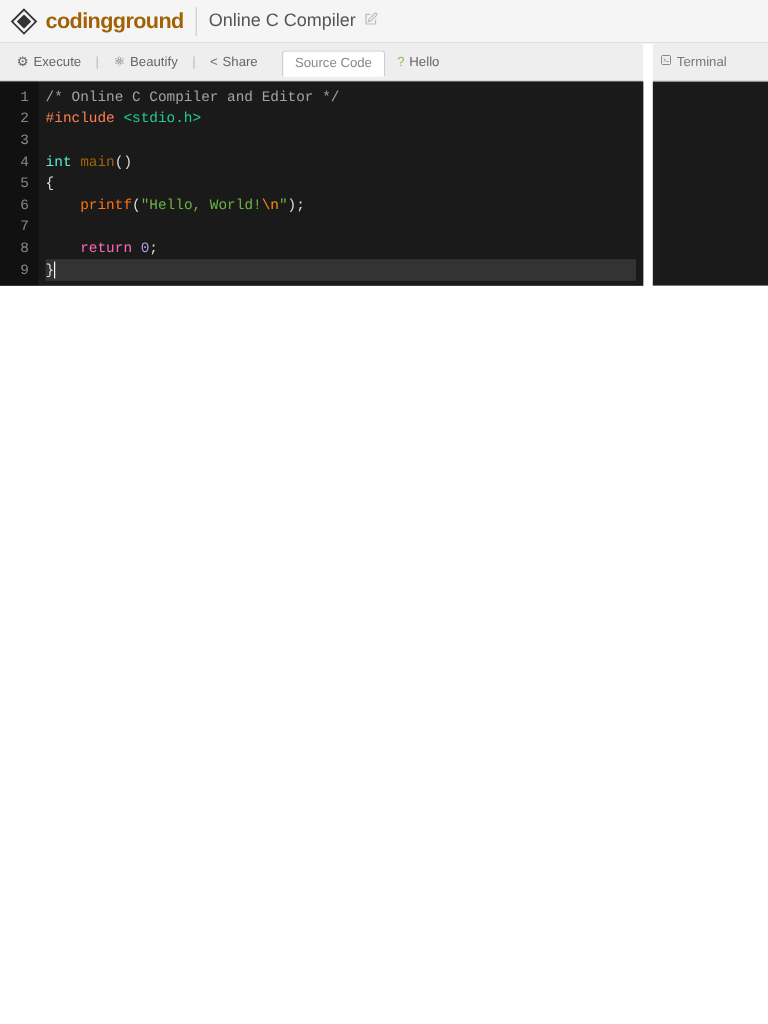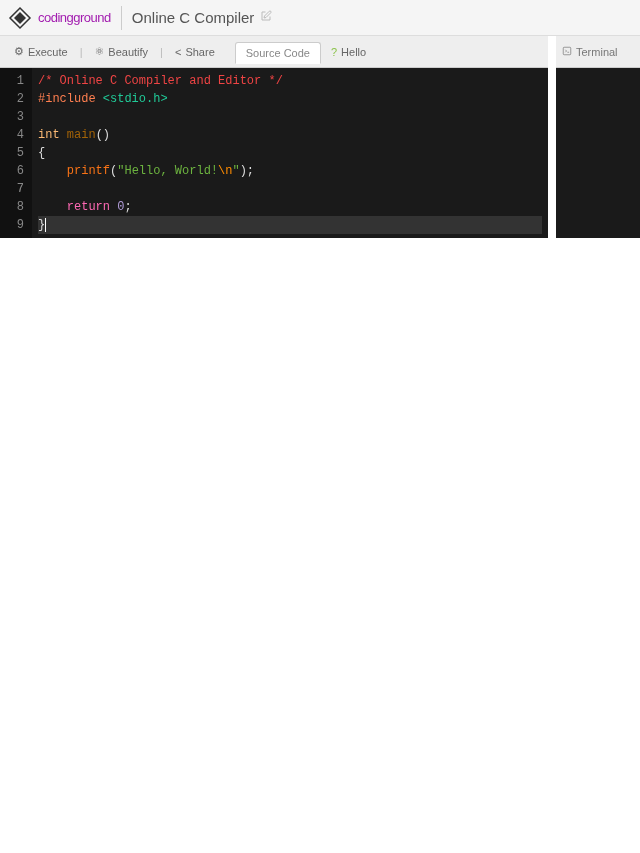--- a/index.html
+++ b/index.html
@@ -23,23 +23,23 @@
       align-items: center;
       gap: 6px;
     }
     .logo-icon {
       width: 24px;
       height: 24px;
       position: relative;
     }
     .logo-icon svg { width: 100%; height: 100%; }
     .logo-text {
-      font-size: 13px;
-      font-weight: normal;
-      color: #a21caf;
+      font-size: 18px;
+      font-weight: bold;
+      color: #a16207;
       letter-spacing: -0.5px;
     }
     .divider-v {
       width: 1px;
       height: 24px;
       background: #ccc;
       margin: 0 10px;
     }
     .page-title {
       font-size: 15px;
@@ -142,26 +142,26 @@
       font-size: 11px;
       color: #777;
       gap: 4px;
       border-bottom: 1px solid #ccc;
     }
     .main-row {
       display: flex;
       gap: 8px;
     }
     .editor-col { flex: 1; display: flex; flex-direction: column; min-width: 0;}
-    .term-col { width: 84px; display: flex; flex-direction: column; }
+    .term-col { width: 96px; display: flex; flex-direction: column; }
     .panel-body { flex: 1; background: #1a1a1a; }
-    .c-comment { color: #ef4444; }
+    .c-comment { color: #a3a3a3; }
     .c-preproc { color: #ff7f50; }
     .c-header { color: #20c997; }
-    .c-type { color: #fdba74; }
+    .c-type { color: #5eead4; }
     .c-func { color: #a16207; font-weight: normal; }
     .c-punc { color: #ddd; }
     .c-call { color: #f97316; }
     .c-str { color: #6cb33f; }
     .c-esc { color: #ff8c00; }
     .c-kw { color: #ff69b4; }
     .c-num { color: #b19cd9; }
     .help-icon { color: #8bc34a; }
   </style>
 </head>

